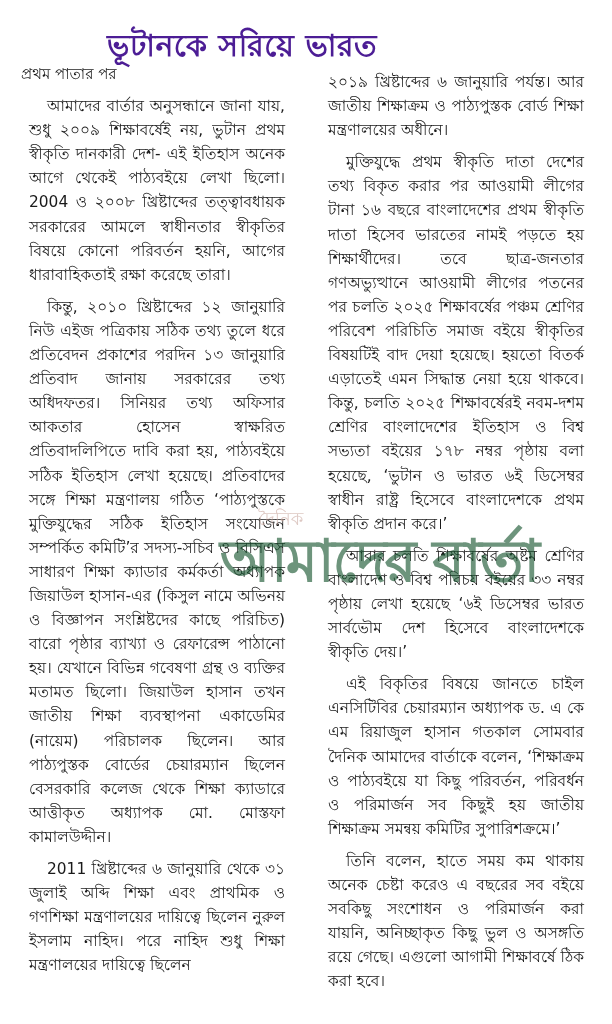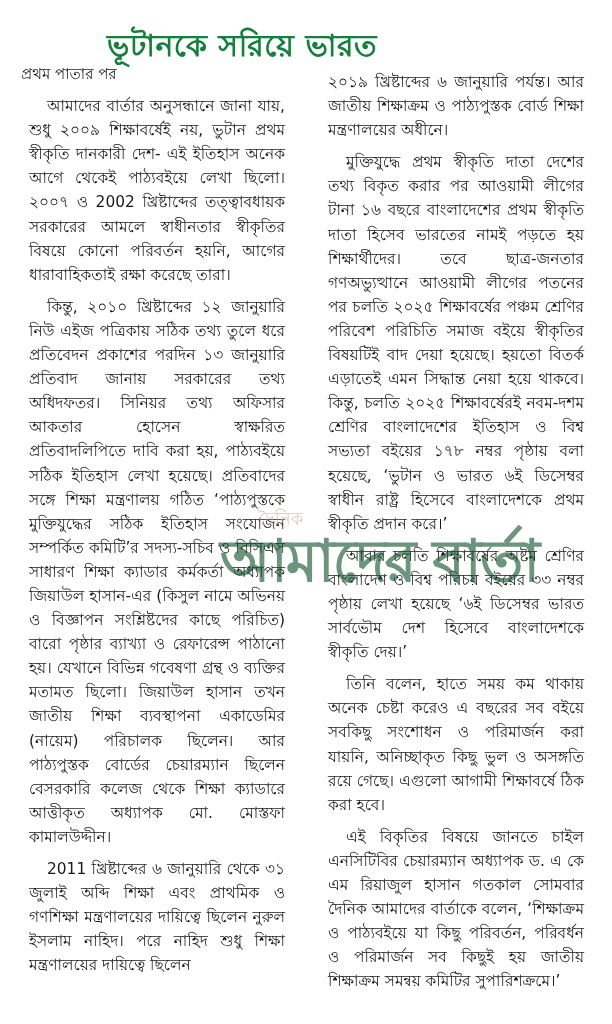--- a/index.html
+++ b/index.html
@@ -4,21 +4,21 @@
   <style>
     html, body { margin: 0; padding: 0; }
     body {
       width: 612px; height: 1024px; background: #ffffff; overflow: hidden;
       position: relative;
       font-family: "DejaVu Sans", "Liberation Sans", sans-serif;
       color: #1a1a1a;
     }
     .headline {
       position: absolute; left: 0; top: 6px; width: 484px; text-align: center;
-      font-size: 30px; line-height: 40px; color: #15803d; letter-spacing: 0.5px;
+      font-size: 30px; line-height: 40px; color: #4c1d95; letter-spacing: 0.5px;
     }
     .col {
       position: absolute; top: 62px; width: 272px;
       font-size: 15.4px; line-height: 24.1px;
       text-align: justify; text-align-last: left;
     }
     .col.left { left: 21px; }
     .col.right { left: 320px; top: 62px; }
     .kicker { display: block; font-size: 15px; margin-bottom: 0; }
     .para { margin: 8px; }
@@ -36,30 +36,30 @@
     }
   </style>
 </head>
 <body>
 
 <div>
   <h1 class="headline">ভূটানকে সরিয়ে ভারত</h1>
 
   <div class="col left">
     <span class="kicker">প্রথম পাতার পর</span>
-    <p class="para indent">আমাদের বার্তার অনুসন্ধানে জানা যায়, শুধু ২০০৯ শিক্ষাবর্ষেই নয়, ভুটান প্রথম স্বীকৃতি দানকারী দেশ- এই ইতিহাস অনেক আগে থেকেই পাঠ্যবইয়ে লেখা ছিলো। ২০০৭ ও 2002 খ্রিষ্টাব্দের তত্ত্বাবধায়ক সরকারের আমলে স্বাধীনতার স্বীকৃতির বিষয়ে কোনো পরিবর্তন হয়নি, আগের ধারাবাহিকতাই রক্ষা করেছে তারা।</p>
+    <p class="para indent">আমাদের বার্তার অনুসন্ধানে জানা যায়, শুধু ২০০৯ শিক্ষাবর্ষেই নয়, ভুটান প্রথম স্বীকৃতি দানকারী দেশ- এই ইতিহাস অনেক আগে থেকেই পাঠ্যবইয়ে লেখা ছিলো। 2004 ও ২০০৮ খ্রিষ্টাব্দের তত্ত্বাবধায়ক সরকারের আমলে স্বাধীনতার স্বীকৃতির বিষয়ে কোনো পরিবর্তন হয়নি, আগের ধারাবাহিকতাই রক্ষা করেছে তারা।</p>
     <p class="para indent">কিন্তু, ২০১০ খ্রিষ্টাব্দের ১২ জানুয়ারি নিউ এইজ পত্রিকায় সঠিক তথ্য তুলে ধরে প্রতিবেদন প্রকাশের পরদিন ১৩ জানুয়ারি প্রতিবাদ জানায় সরকারের তথ্য অধিদফতর। সিনিয়র তথ্য অফিসার আকতার হোসেন স্বাক্ষরিত প্রতিবাদলিপিতে দাবি করা হয়, পাঠ্যবইয়ে সঠিক ইতিহাস লেখা হয়েছে। প্রতিবাদের সঙ্গে শিক্ষা মন্ত্রণালয় গঠিত ‘পাঠ্যপুস্তকে মুক্তিযুদ্ধের সঠিক ইতিহাস সংযোজন সম্পর্কিত কমিটি’র সদস্য-সচিব ও বিসিএস সাধারণ শিক্ষা ক্যাডার কর্মকর্তা অধ্যাপক জিয়াউল হাসান-এর (কিসুল নামে অভিনয় ও বিজ্ঞাপন সংশ্লিষ্টদের কাছে পরিচিত) বারো পৃষ্ঠার ব্যাখ্যা ও রেফারেন্স পাঠানো হয়। যেখানে বিভিন্ন গবেষণা গ্রন্থ ও ব্যক্তির মতামত ছিলো। জিয়াউল হাসান তখন জাতীয় শিক্ষা ব্যবস্থাপনা একাডেমির (নায়েম) পরিচালক ছিলেন। আর পাঠ্যপুস্তক বোর্ডের চেয়ারম্যান ছিলেন বেসরকারি কলেজ থেকে শিক্ষা ক্যাডারে আত্তীকৃত অধ্যাপক মো. মোস্তফা কামালউদ্দীন।</p>
     <p class="para indent">2011 খ্রিষ্টাব্দের ৬ জানুয়ারি থেকে ৩১ জুলাই অব্দি শিক্ষা এবং প্রাথমিক ও গণশিক্ষা মন্ত্রণালয়ের দায়িত্বে ছিলেন নুরুল ইসলাম নাহিদ। পরে নাহিদ শুধু শিক্ষা মন্ত্রণালয়ের দায়িত্বে ছিলেন</p>
   </div>
 
   <div class="col right">
     <p class="para">২০১৯ খ্রিষ্টাব্দের ৬ জানুয়ারি পর্যন্ত। আর জাতীয় শিক্ষাক্রম ও পাঠ্যপুস্তক বোর্ড শিক্ষা মন্ত্রণালয়ের অধীনে।</p>
     <p class="para indent">মুক্তিযুদ্ধে প্রথম স্বীকৃতি দাতা দেশের তথ্য বিকৃত করার পর আওয়ামী লীগের টানা ১৬ বছরে বাংলাদেশের প্রথম স্বীকৃতি দাতা হিসেব ভারতের নামই পড়তে হয় শিক্ষার্থীদের। তবে ছাত্র-জনতার গণঅভ্যুত্থানে আওয়ামী লীগের পতনের পর চলতি ২০২৫ শিক্ষাবর্ষের পঞ্চম শ্রেণির পরিবেশ পরিচিতি সমাজ বইয়ে স্বীকৃতির বিষয়টিই বাদ দেয়া হয়েছে। হয়তো বিতর্ক এড়াতেই এমন সিদ্ধান্ত নেয়া হয়ে থাকবে। কিন্তু, চলতি ২০২৫ শিক্ষাবর্ষেরই নবম-দশম শ্রেণির বাংলাদেশের ইতিহাস ও বিশ্ব সভ্যতা বইয়ের ১৭৮ নম্বর পৃষ্ঠায় বলা হয়েছে, ‘ভুটান ও ভারত ৬ই ডিসেম্বর স্বাধীন রাষ্ট্র হিসেবে বাংলাদেশকে প্রথম স্বীকৃতি প্রদান করে।’</p>
     <p class="para indent">আবার চলতি শিক্ষাবর্ষের অষ্টম শ্রেণির বাংলাদেশ ও বিশ্ব পরিচয় বইয়ের ৩৩ নম্বর পৃষ্ঠায় লেখা হয়েছে ‘৬ই ডিসেম্বর ভারত সার্বভৌম দেশ হিসেবে বাংলাদেশকে স্বীকৃতি দেয়।’</p>
+    <p class="para indent">এই বিকৃতির বিষয়ে জানতে চাইল এনসিটিবির চেয়ারম্যান অধ্যাপক ড. এ কে এম রিয়াজুল হাসান গতকাল সোমবার দৈনিক আমাদের বার্তাকে বলেন, ‘শিক্ষাক্রম ও পাঠ্যবইয়ে যা কিছু পরিবর্তন, পরিবর্ধন ও পরিমার্জন সব কিছুই হয় জাতীয় শিক্ষাক্রম সমন্বয় কমিটির সুপারিশক্রমে।’</p>
     <p class="para indent">তিনি বলেন, হাতে সময় কম থাকায় অনেক চেষ্টা করেও এ বছরের সব বইয়ে সবকিছু সংশোধন ও পরিমার্জন করা যায়নি, অনিচ্ছাকৃত কিছু ভুল ও অসঙ্গতি রয়ে গেছে। এগুলো আগামী শিক্ষাবর্ষে ঠিক করা হবে।</p>
-    <p class="para indent">এই বিকৃতির বিষয়ে জানতে চাইল এনসিটিবির চেয়ারম্যান অধ্যাপক ড. এ কে এম রিয়াজুল হাসান গতকাল সোমবার দৈনিক আমাদের বার্তাকে বলেন, ‘শিক্ষাক্রম ও পাঠ্যবইয়ে যা কিছু পরিবর্তন, পরিবর্ধন ও পরিমার্জন সব কিছুই হয় জাতীয় শিক্ষাক্রম সমন্বয় কমিটির সুপারিশক্রমে।’</p>
   </div>
 
   <div class="watermark">
     <span class="wm-small">দৈনিক</span>
     <span class="wm-big">আমাদের বার্তা</span>
   </div>
 </div>
 
 </body></html>

